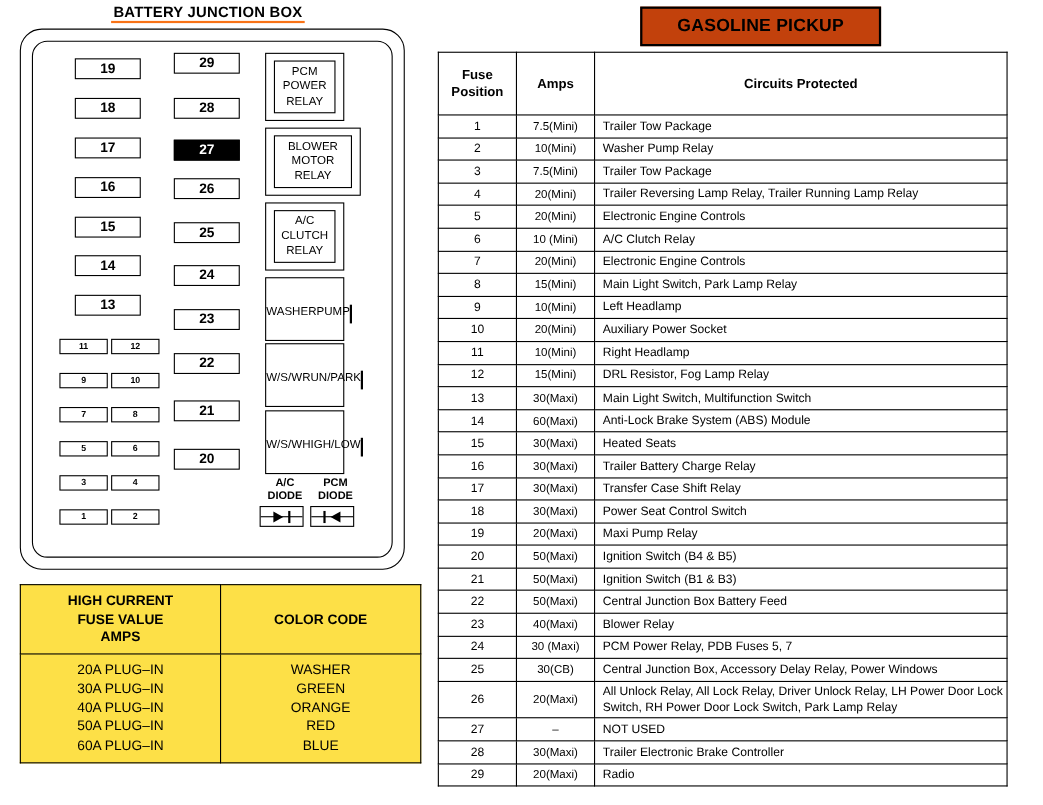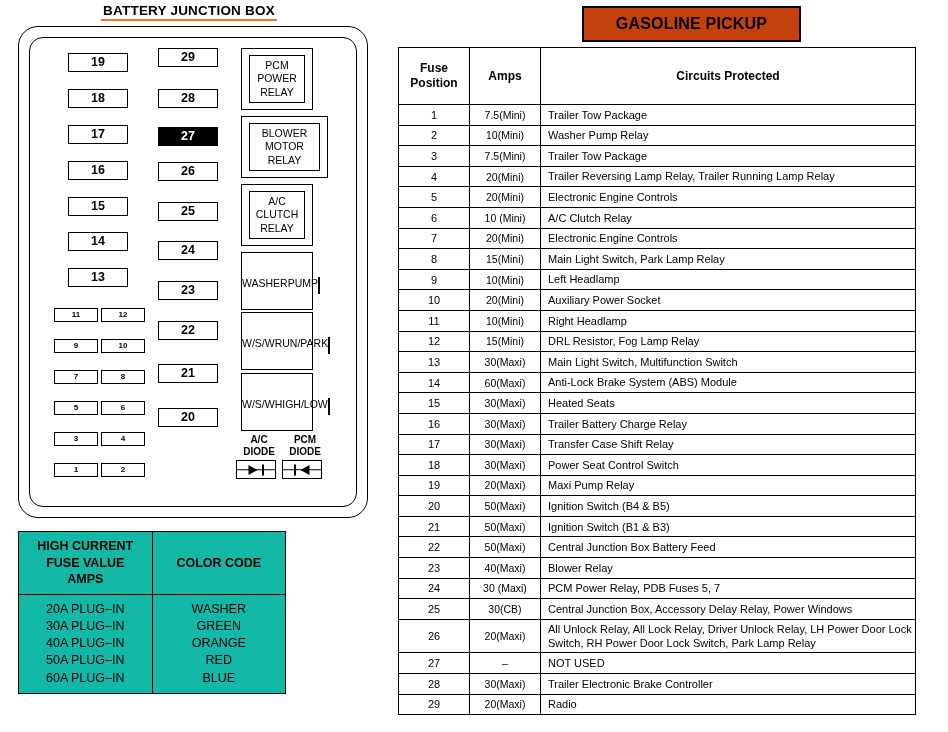--- a/index.html
+++ b/index.html
@@ -79,23 +79,23 @@
   .diode-box .tri.left{border-right:9px solid #000;margin-left:3px;}
   .diode-box .bar{
     position:absolute;top:50%;transform:translateY(-50%);
     width:2px;height:11px;background:#000;
   }
   .diode-box .bar.right{left:calc(50% + 6px);}
   .diode-box .bar.left{left:calc(50% - 8px);}
 
   
   #legend{
-    left:18px;top:531px;width:268px;
+    left:18px;top:531px;width:365px;
     border:1.5px solid #000;border-collapse:collapse;
-    background:#14b8a6;
+    background:#fde047;
   }
   #legend td{border:1.5px solid #000;text-align:center;vertical-align:middle;padding:6px 4px;}
   #legend .lhead{font-weight:bold;font-size:12.5px;line-height:1.32;}
   #legend .lbody{font-size:12.5px;line-height:1.38;}
 
   
   #gas-title{
     left:582px;top:6px;width:215px;height:32px;
     border:2px solid #000;background:#c2410c;
     display:flex;align-items:center;justify-content:center;

